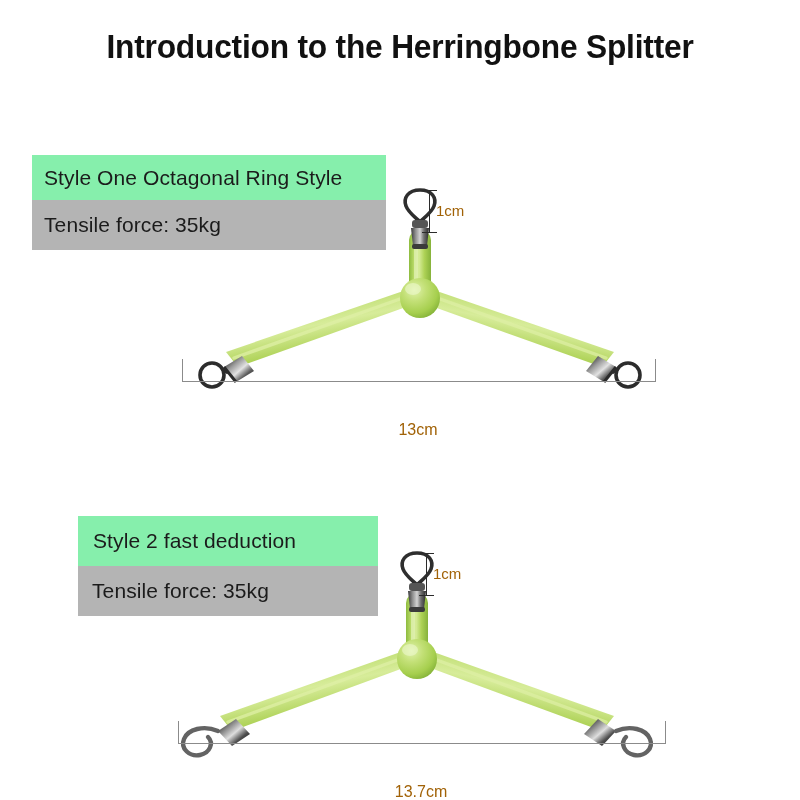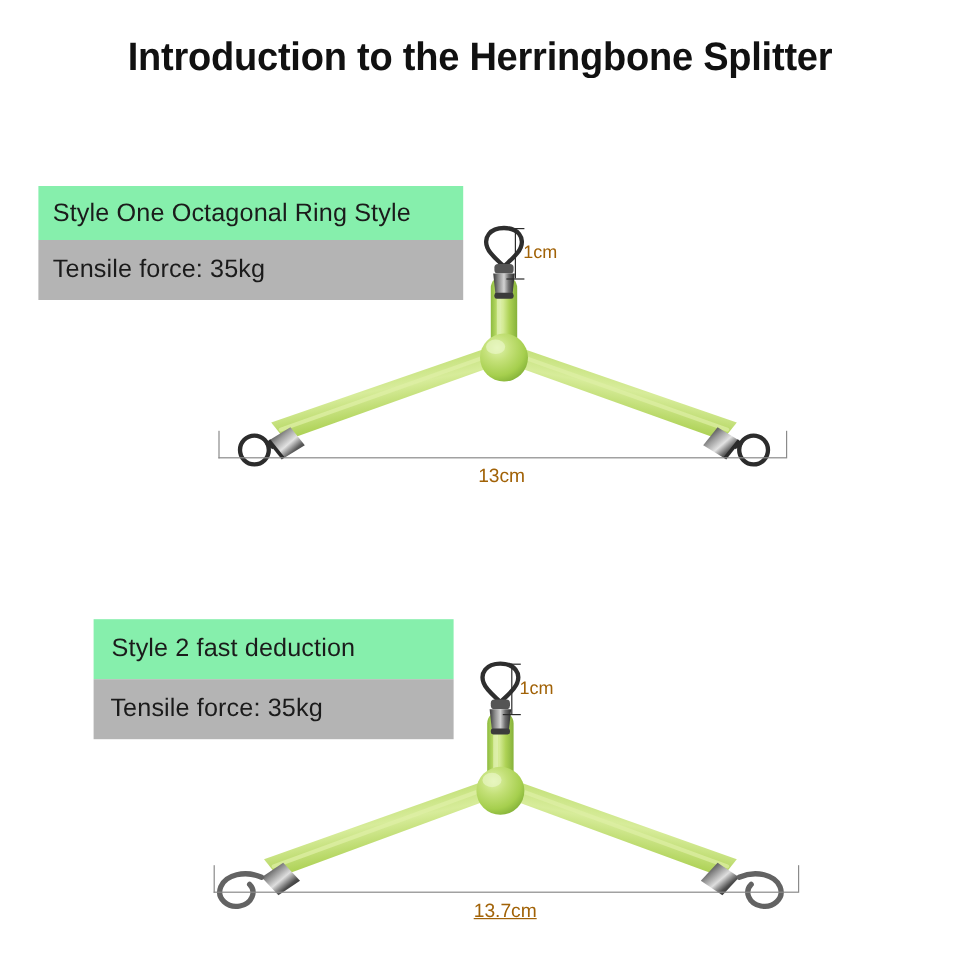--- a/index.html
+++ b/index.html
@@ -75,20 +75,21 @@
   }
   .dim-label {
     position: absolute;
     font-size: 16px;
     color: #a16207;
     white-space: nowrap;
   }
   .dim-label.small { font-size: 15px; }
   .dim-label.center {
     transform: translateX(-50%);
+    margin-top: 32px;
   }
 </style>
 </head>
 <body>
 
 <div id="page">
 
   <div class="page-title">Introduction to the Herringbone Splitter</div>
 
   <div class="label-bar light" style="left:32px; top:155px; width:354px; height:45px; padding-left:12px;">
@@ -294,15 +295,15 @@
   </div>
 
   <div class="dim-line-v" style="left:426px; top:553px; height:42px;"></div>
   <div class="dim-tick-h" style="left:419px; top:553px; width:15px;"></div>
   <div class="dim-tick-h" style="left:419px; top:595px; width:15px;"></div>
   <div class="dim-label small" style="left:433px; top:565px;">1cm</div>
 
   <div class="dim-line-h" style="left:178px; top:743px; width:487px;"></div>
   <div class="dim-tick-v" style="left:178px; top:721px; height:23px;"></div>
   <div class="dim-tick-v" style="left:665px; top:721px; height:23px;"></div>
-  <div class="dim-label center" style="left:421px; top:751px;text-decoration:underline;">13.7cm</div>
+  <div class="dim-label center" style="left:421px; top:751px;">13.7cm</div>
 
 </div>
 
 </body></html>

